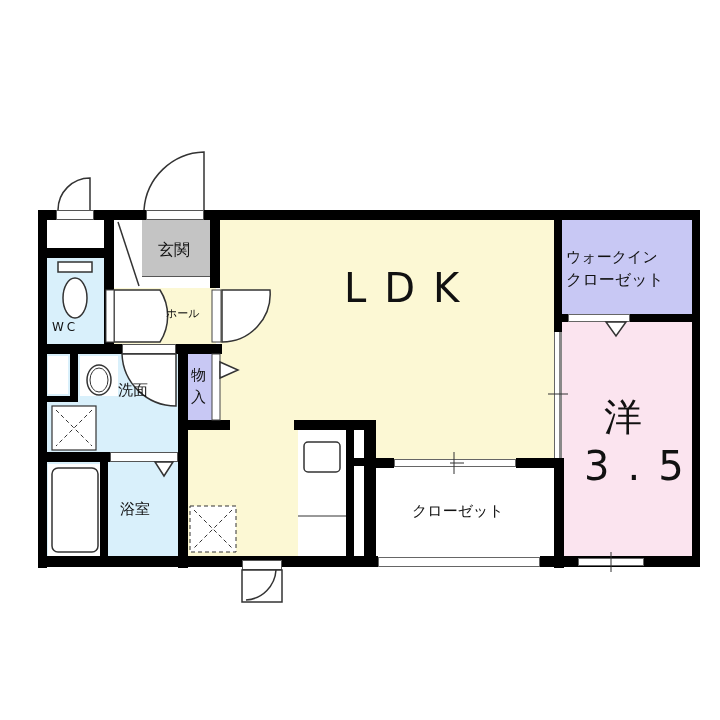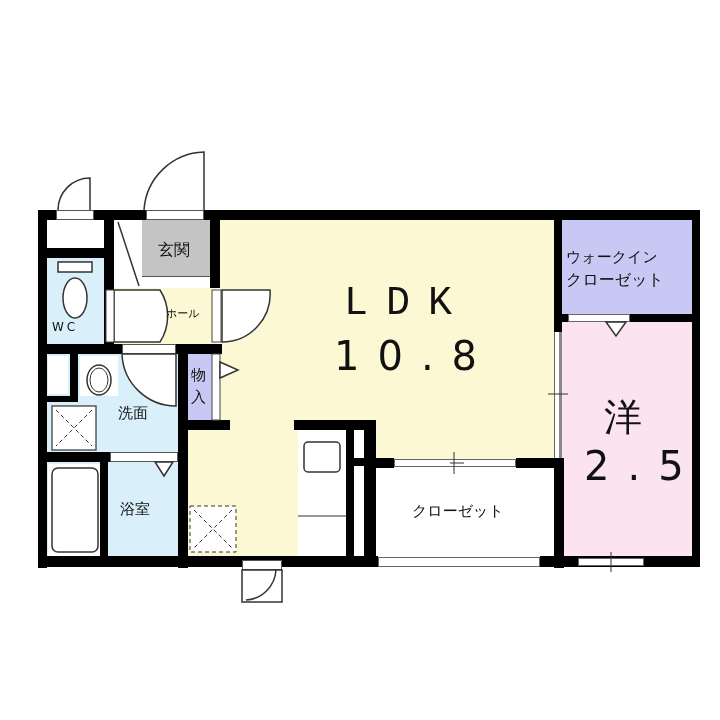--- a/index.html
+++ b/index.html
@@ -153,30 +153,29 @@
 
     <line x1="454" y1="452" x2="454" y2="474" stroke="#333" stroke-width="1"></line>
     <line x1="450" y1="463" x2="464" y2="463" stroke="#333" stroke-width="1"></line>
     <line x1="548" y1="394" x2="568" y2="394" stroke="#333" stroke-width="1"></line>
     <line x1="611" y1="552" x2="611" y2="572" stroke="#333" stroke-width="1"></line>
 
     <rect x="242" y="570" width="40" height="32" fill="#fff" stroke="#333" stroke-width="1.5"></rect>
     <path d="M246 600 A32 32 0 0 0 276 570" fill="none" stroke="#333" stroke-width="1.5"></path>
   </svg>
 
-  <div class="label big" style="left:344px;top:284px;font-family:Liberation Mono, monospace;">LDK</div>
-  <div class="label big" style="left:334px;top:336px;">10.8</div>
+  <div class="label big" style="left:344px;top:268px;">LDK</div>
 
   <div class="label" style="left:604px;top:392px;font-size:38px;">洋</div>
-  <div class="label big" style="left:584px;top:446px;">2.5</div>
+  <div class="label big" style="left:584px;top:446px;">3.5</div>
 
   <div class="label mid" style="left:566px;top:248px;font-size:15px;text-align:center;">ウォークイン</div>
   <div class="label mid" style="left:566px;top:270px;font-size:16px;">クローゼット</div>
 
   <div class="label mid" style="left:158px;top:240px;font-size:16px;">玄関</div>
   <div class="label small" style="left:166px;top:306px;">ホール</div>
   <div class="label mid" style="left:52px;top:320px;font-size:12px;letter-spacing:3px;">WC</div>
-  <div class="label mid" style="left:118px;top:404px;font-size:15px;">洗面</div>
+  <div class="label mid" style="left:118px;top:381px;font-size:15px;">洗面</div>
   <div class="label mid" style="left:120px;top:500px;font-size:15px;">浴室</div>
   <div class="label mid" style="left:191px;top:366px;font-size:15px;">物</div>
   <div class="label mid" style="left:191px;top:388px;font-size:15px;">入</div>
   <div class="label mid" style="left:412px;top:502px;font-size:15px;">クローゼット</div>
 </div>
 
 </body></html>

